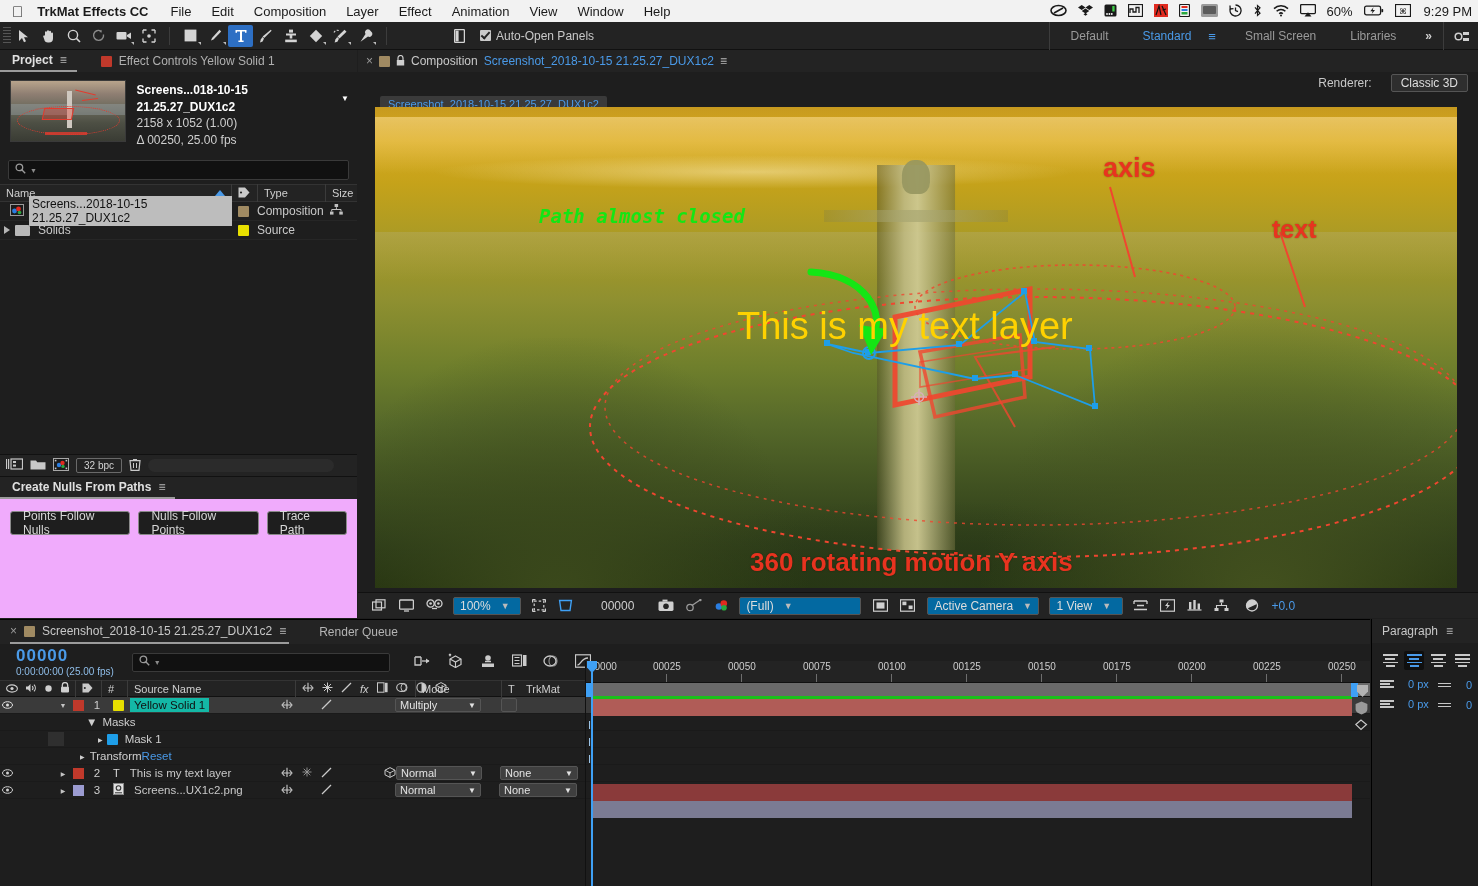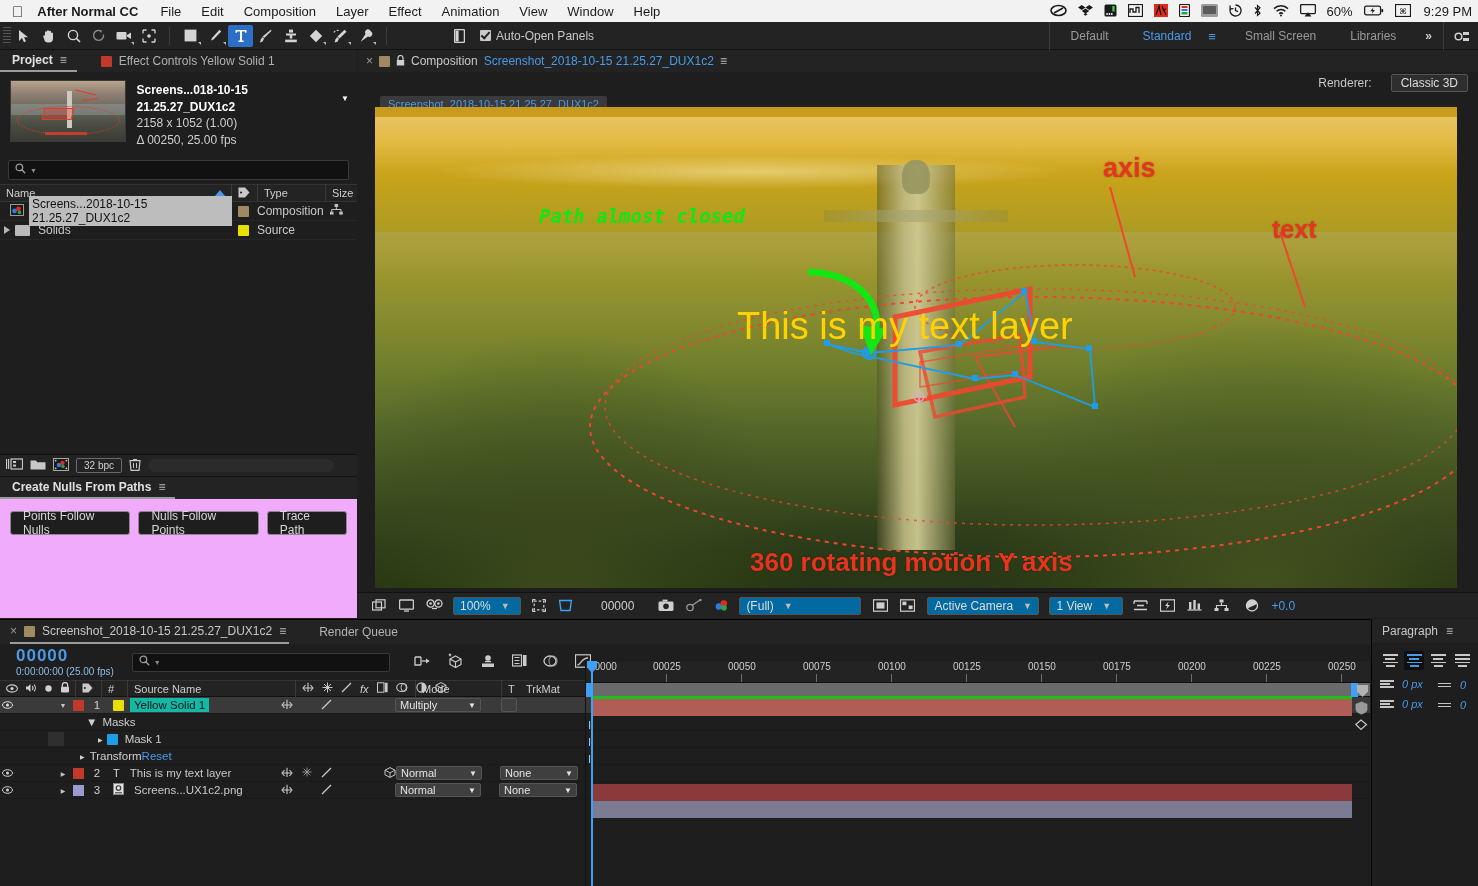--- a/index.html
+++ b/index.html
@@ -186,32 +186,32 @@
   
   #para{position:absolute;left:1371px;top:619px;width:107px;height:267px;background:#1e1e1e;border-left:1px solid #000;}
   #parahdr{height:24px;display:flex;align-items:center;gap:8px;padding-left:10px;font-size:12px;background:#232323;}
   #alignrow{display:flex;align-items:center;gap:4px;padding:8px 0 0 8px;}
   .alignbtn{width:20px;height:19px;display:flex;align-items:center;justify-content:center;border-radius:2px;}
   .alignbtn.act{background:#0f0f0f;}
   .alignbars{display:flex;flex-direction:column;gap:2px;align-items:center;}
   .alignbars i{display:block;height:1.6px;background:#c9c9c9;}
   .alignbtn.act .alignbars i{background:#4a9ae8;}
   #indents{padding:8px 0 0 8px;display:flex;flex-direction:column;gap:8px;}
-  .indrow{display:flex;align-items:flex-end;gap:6px;font-size:11px;color:#cfcfcf;font-style:italic;}
+  .indrow{display:flex;align-items:flex-end;gap:12px;font-size:11px;color:#cfcfcf;}
   .indrow .v{color:#4a9ae8;}
   .indglyph{width:16px;height:12px;display:flex;flex-direction:column;justify-content:center;gap:1.5px;}
   .indglyph i{height:1.5px;background:#c5c5c5;display:block;}
   #rightcol2{position:absolute;left:66px;top:60px;}
 </style>
 </head>
 <body>
 
 <div id="macbar">
   <span class="apple"></span>
-  <span class="appname">After Normal CC</span>
+  <span class="appname">TrkMat Effects CC</span>
   <span class="mi">File</span>
   <span class="mi">Edit</span>
   <span class="mi">Composition</span>
   <span class="mi">Layer</span>
   <span class="mi">Effect</span>
   <span class="mi">Animation</span>
   <span class="mi">View</span>
   <span class="mi">Window</span>
   <span class="mi">Help</span>
 

